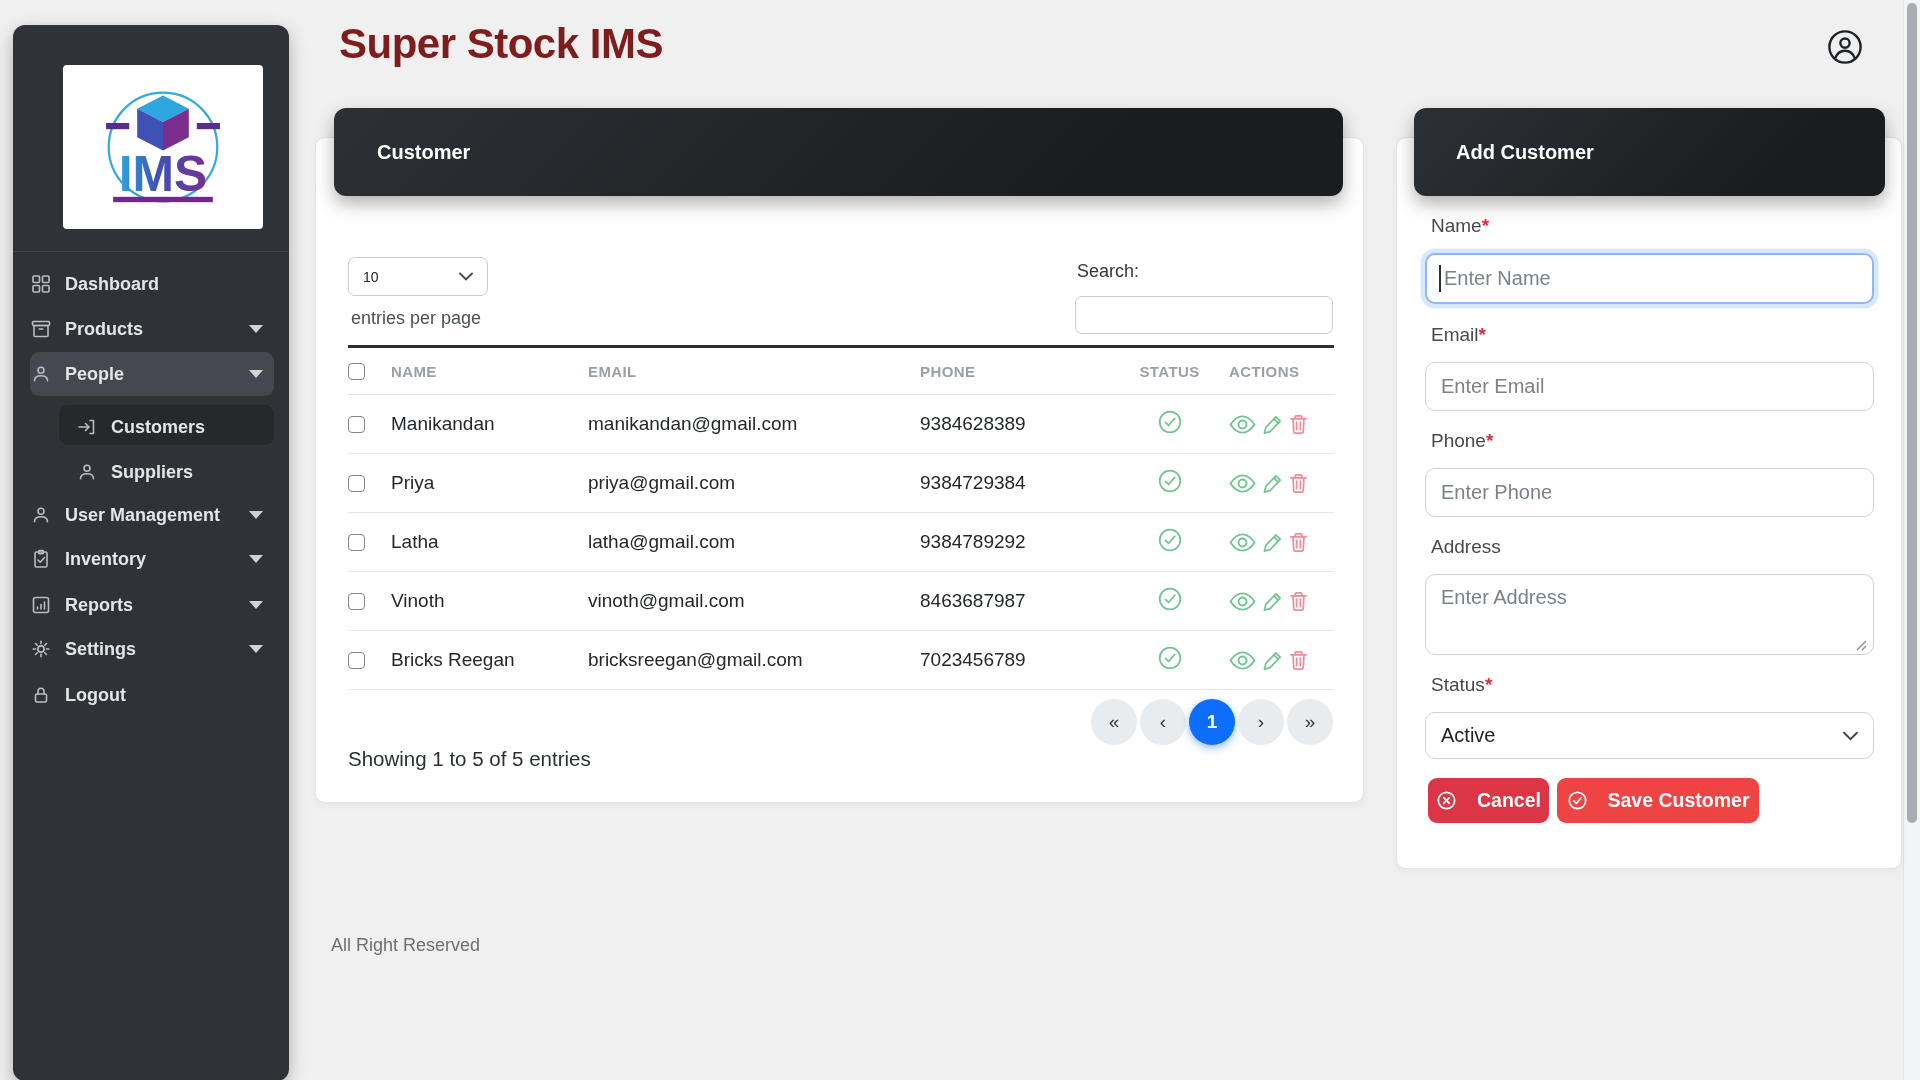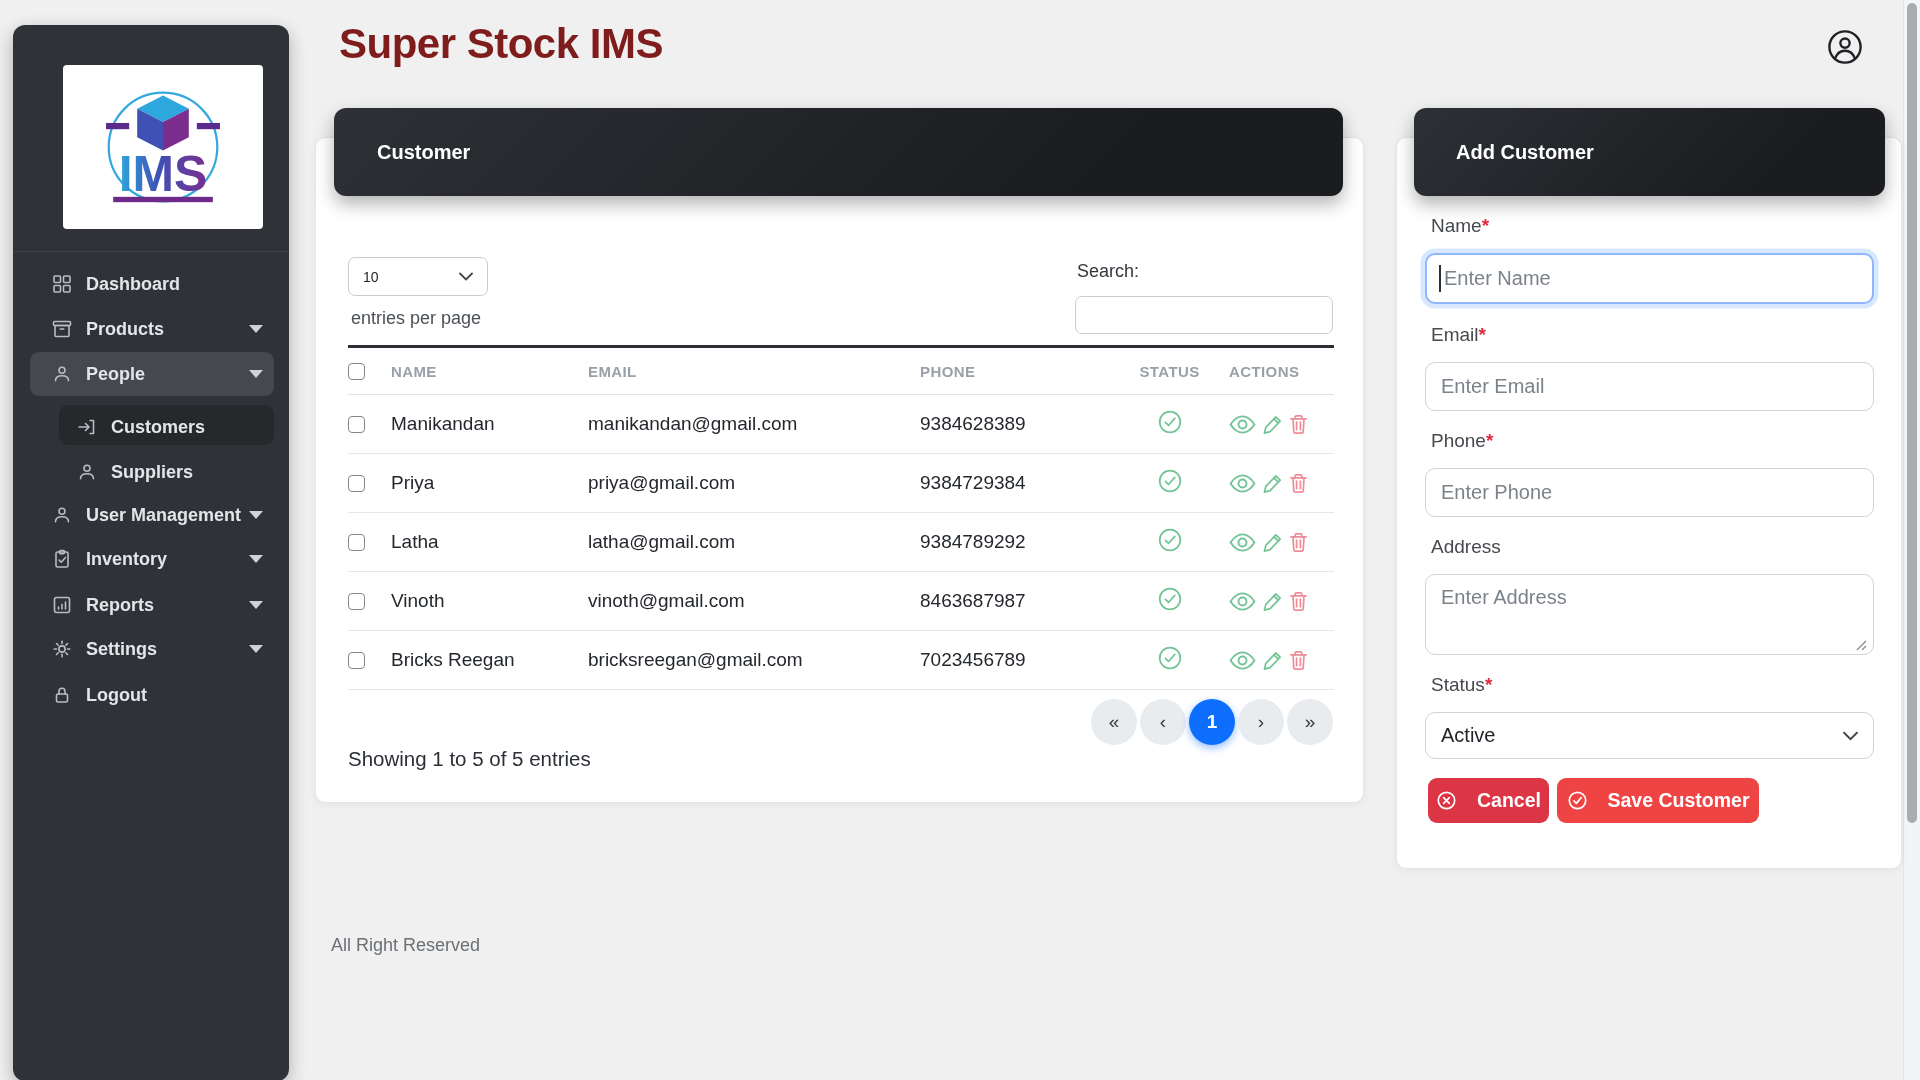--- a/index.html
+++ b/index.html
@@ -24,21 +24,21 @@
   .logo-box {
     position: absolute; left: 50px; top: 40px;
     width: 200px; height: 164px;
     background: #fff; border-radius: 4px;
     display: flex; align-items: center; justify-content: center;
   }
   .side-divider { position:absolute; left:0; top:226px; width:100%; height:1px; background:#3d4147; }
   .menu-item {
     position: absolute; left: 0; width: 100%; height: 44px;
     display: flex; align-items: center;
-    padding-left: 38px; cursor: pointer;
+    padding-left: 17px; cursor: pointer;
   }
   .menu-item .mi-icon { width: 21px; height: 21px; display:flex; align-items:center; justify-content:center; }
   .menu-item .mi-label { margin-left: 14px; font-size: 18px; font-weight: 600; color: #e3e6e9; }
   .menu-item .mi-caret {
     position: absolute; right: 26px;
     width: 0; height: 0;
     border-left: 7px solid transparent; border-right: 7px solid transparent;
     border-top: 8px solid #cfd2d6;
   }
   .mi-highlight {

